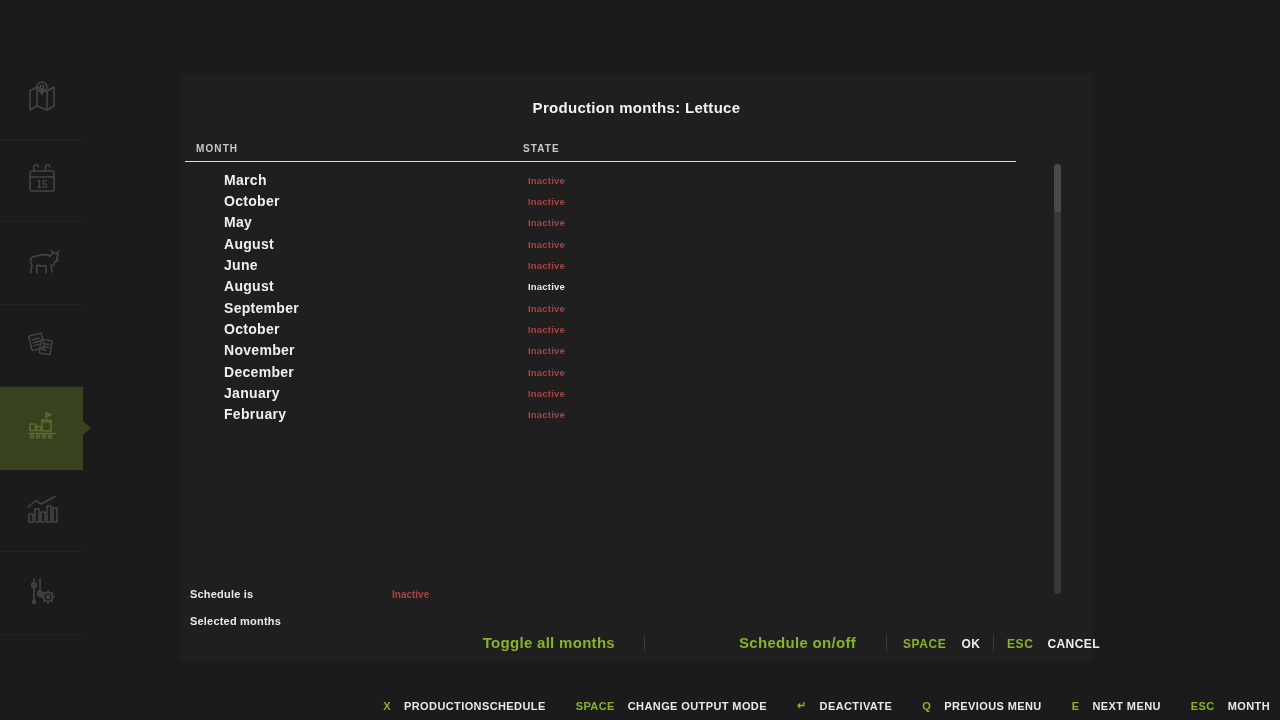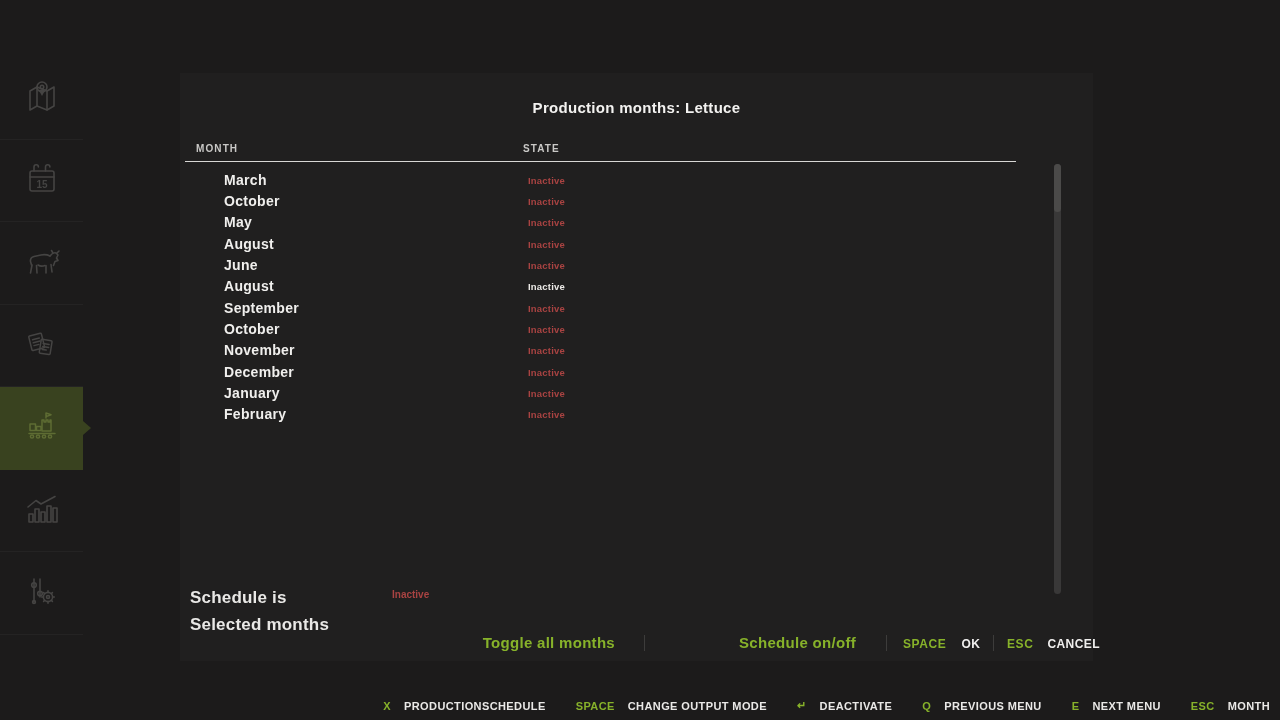--- a/index.html
+++ b/index.html
@@ -36,21 +36,21 @@
   .rows{position:absolute;left:0;right:20px;top:96px;}
   .row{height:21.35px;position:relative;cursor:pointer;}
   .row .month{position:absolute;left:22px;top:50%;transform:translateY(-50%);
     font-size:14px;color:#f0efed;letter-spacing:.3px;padding-left:22px;}
   .row .state{position:absolute;left:348px;top:50%;transform:translateY(-50%);
     font-size:9.5px;color:#a94342;letter-spacing:.2px;}
   .row .state.hl{color:#eceae7;}
   .scrollbar{position:absolute;left:874px;top:91px;width:7px;height:430px;background:#393838;border-radius:4px;}
   .scroll-thumb{position:absolute;left:0;top:0;width:7px;height:48px;background:#4b4a49;border-radius:4px;}
   
-  .sum-label{position:absolute;font-size:17px;color:#e9e8e6;letter-spacing:.2px;}
+  .sum-label{position:absolute;font-size:11px;color:#e9e8e6;letter-spacing:.2px;}
   .sum-schedule{left:10px;top:515px;}
   .sum-schedule-val{position:absolute;left:212px;top:516px;font-size:10px;color:#a94342;}
   .sum-selected{left:10px;top:542px;}
   
   .actions{position:absolute;left:0;right:0;top:558px;height:26px;}
   .act-btn{position:absolute;top:3px;width:180px;text-align:right;
     font-size:15px;color:#87b22a;letter-spacing:.3px;cursor:pointer;}
   .act-toggle{left:255px;}
   .act-schedule{left:496px;}
   .vd{position:absolute;top:4px;width:1px;height:16px;background:#3d3c3b;}

